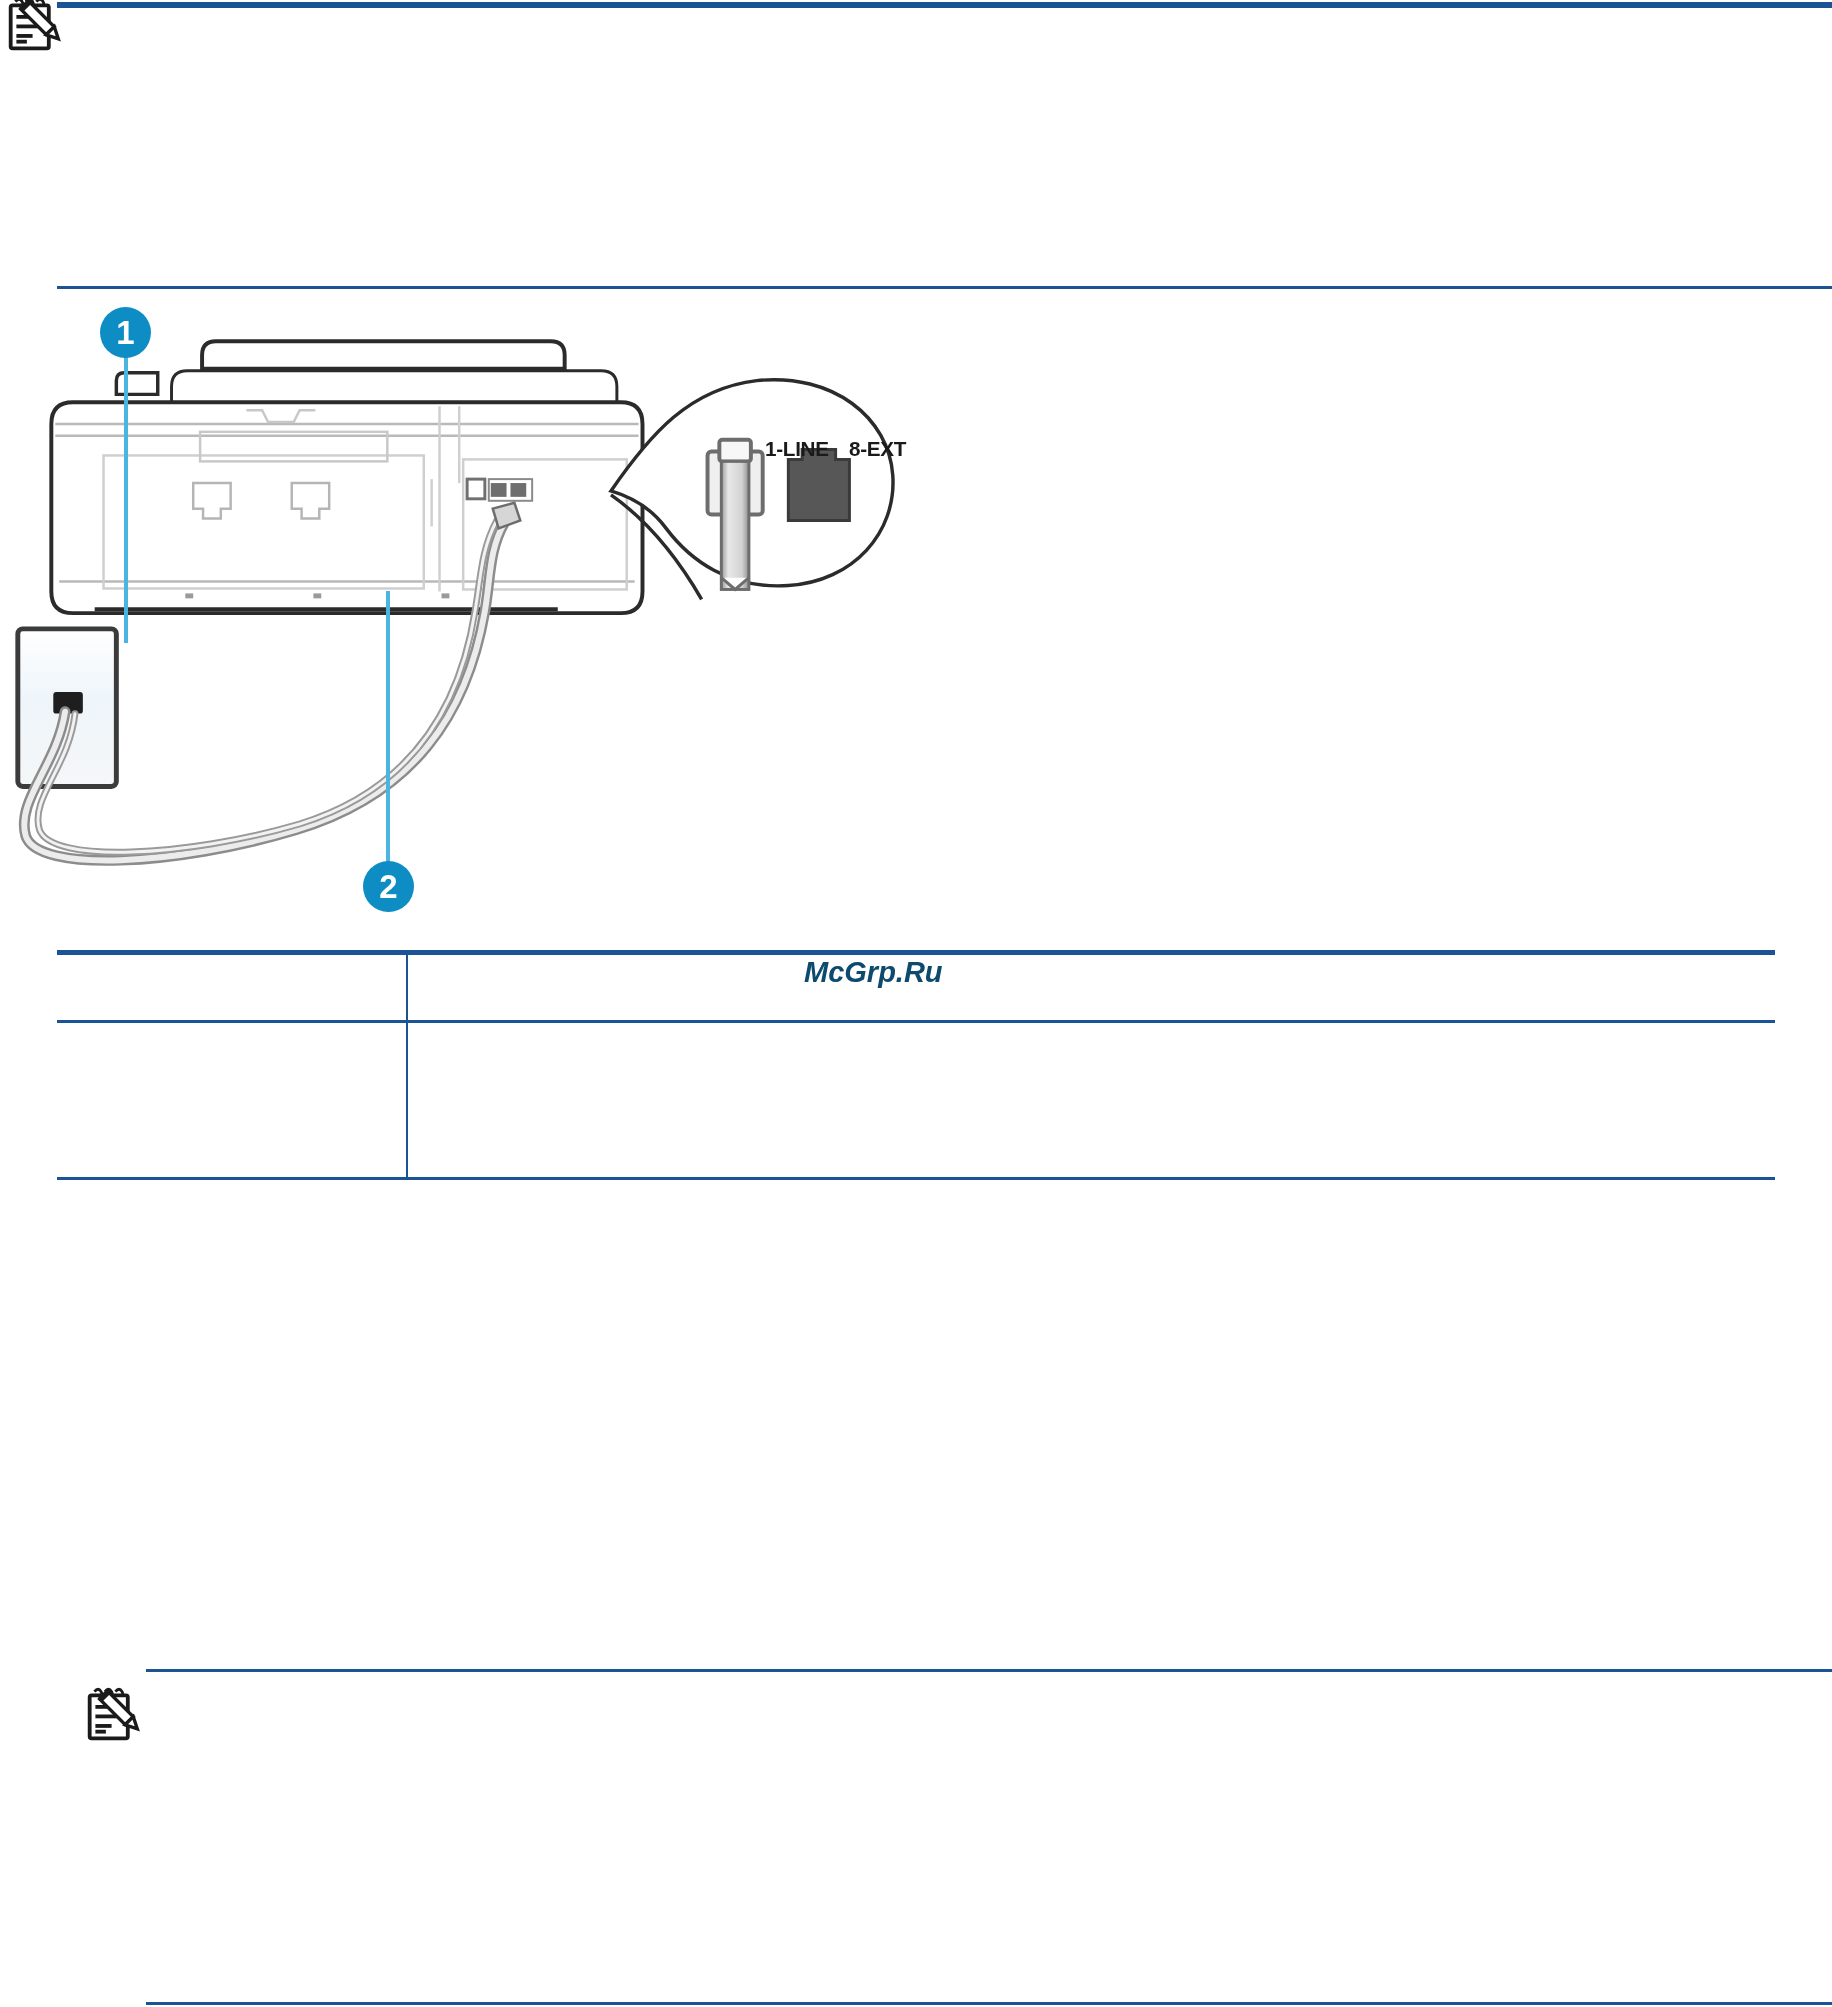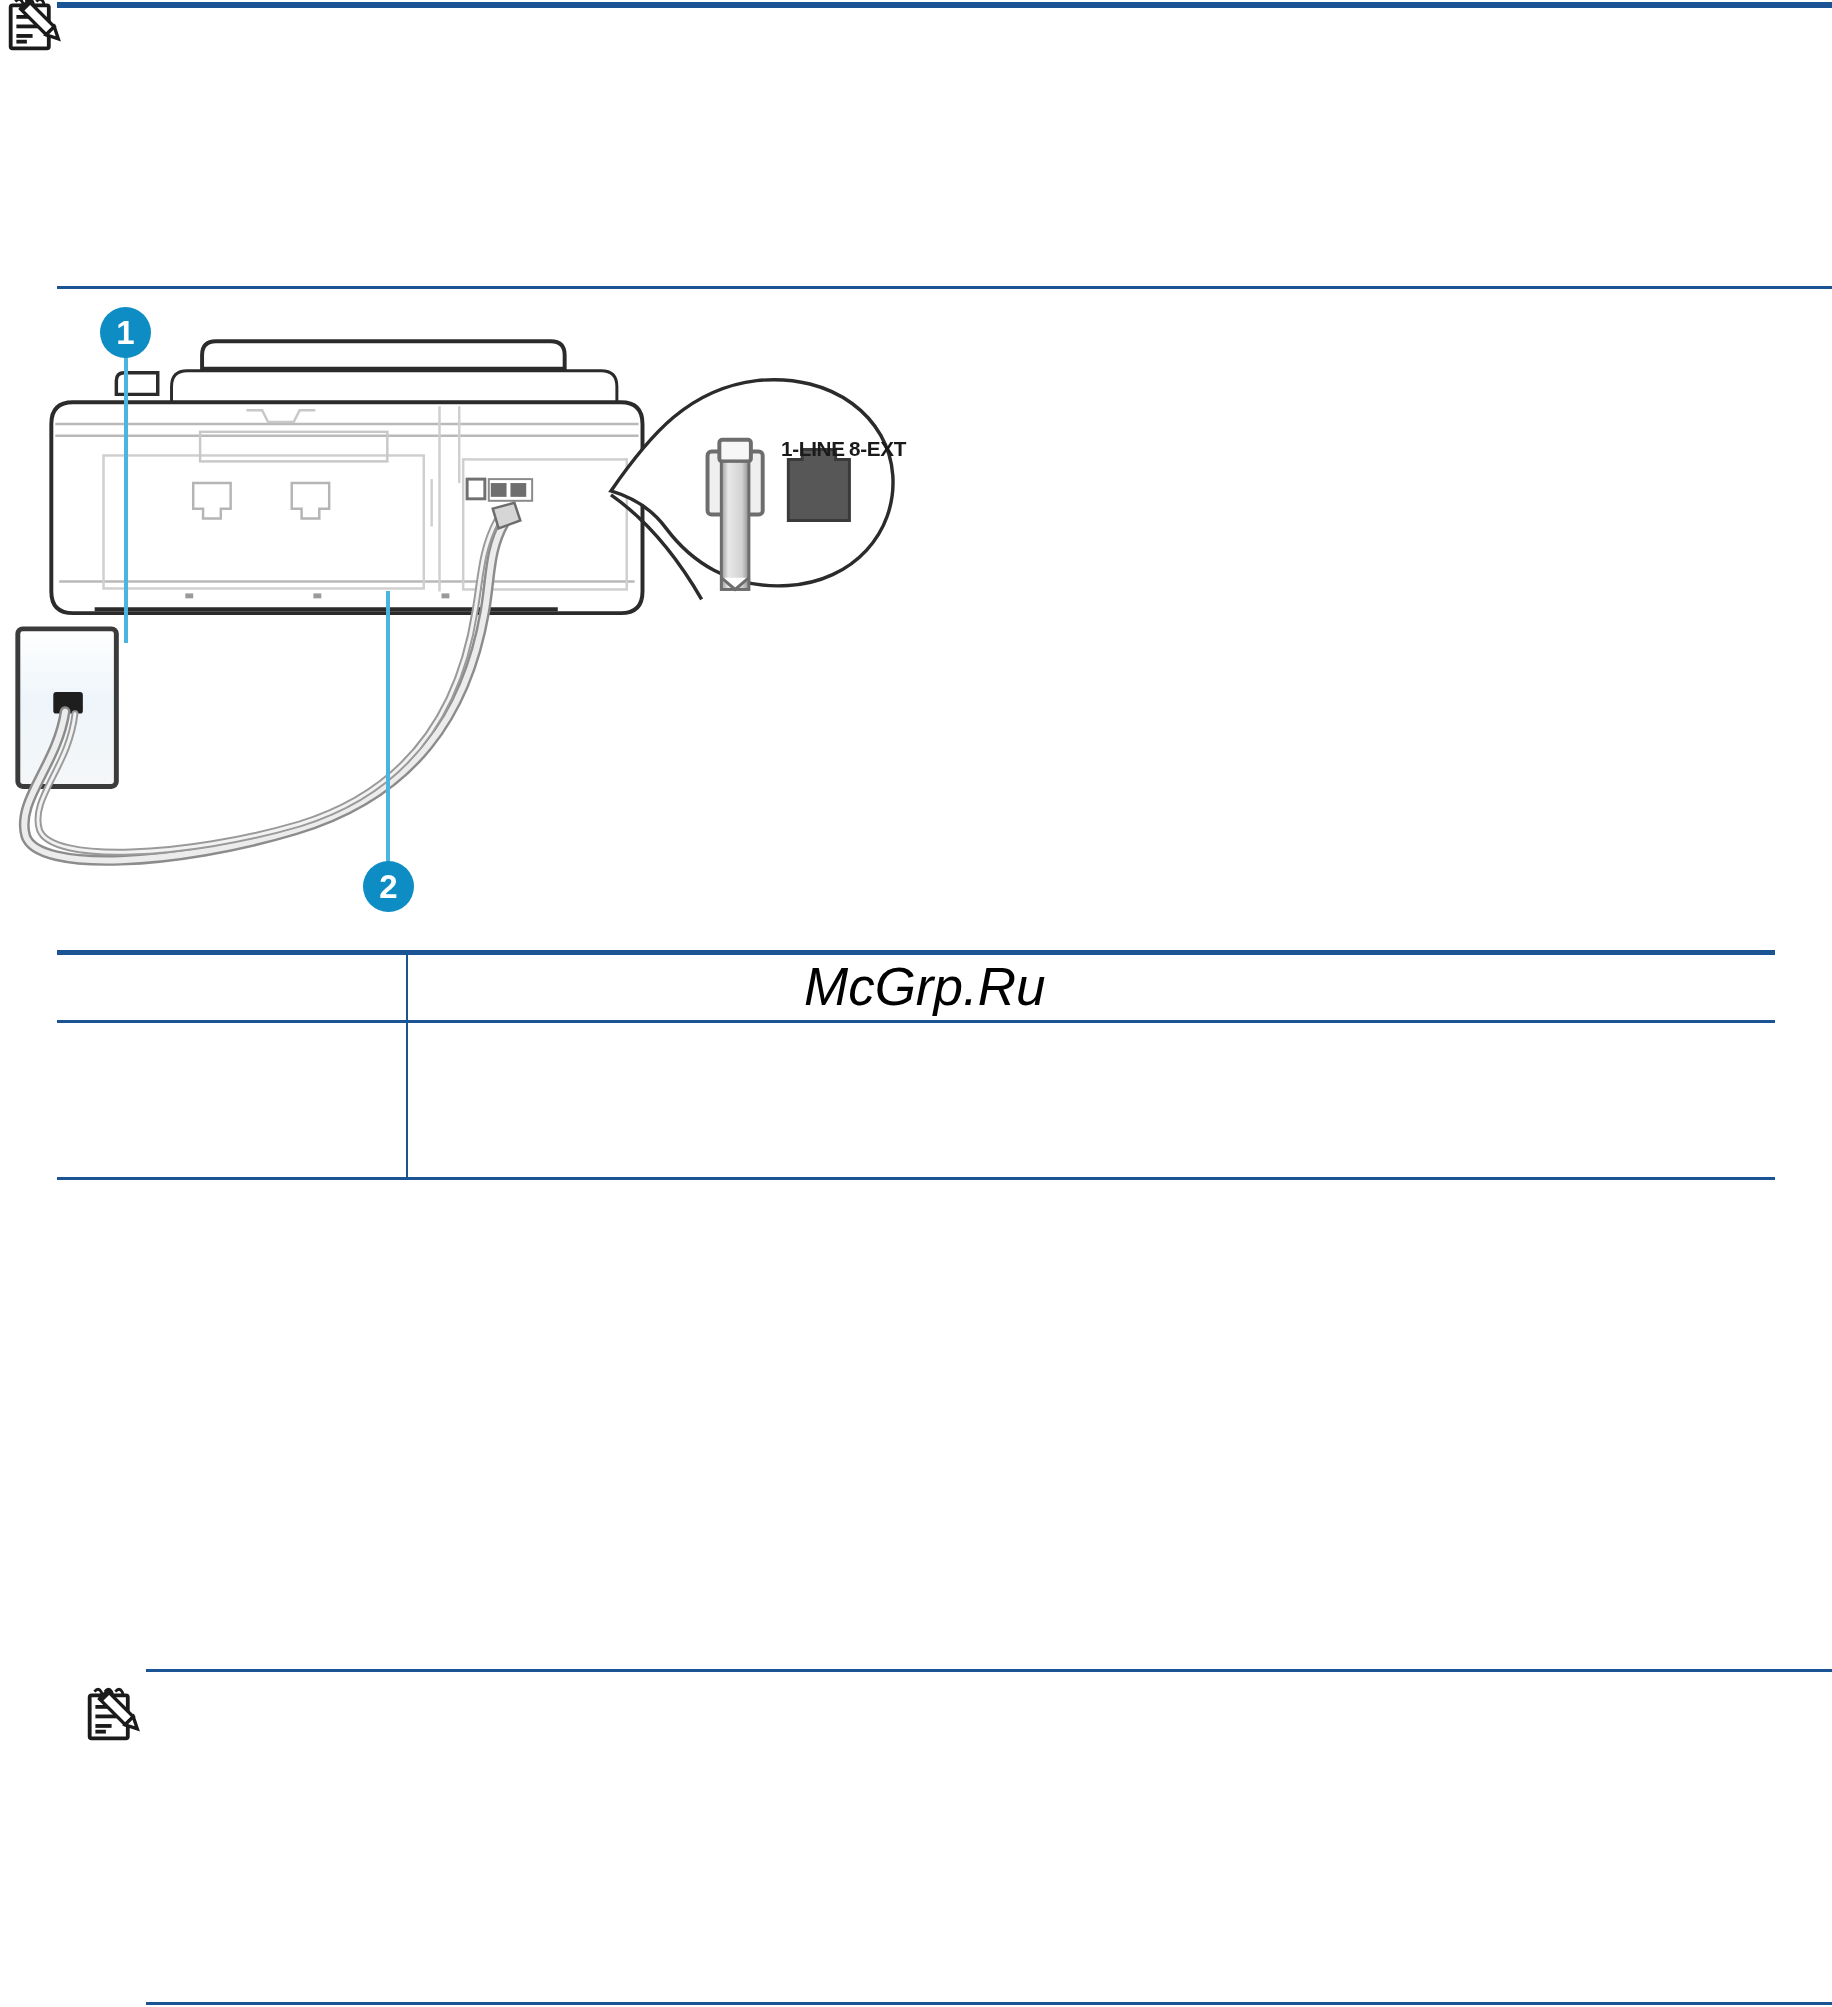--- a/index.html
+++ b/index.html
@@ -95,23 +95,23 @@
   #info-table tr.row-body td.col-a { border-bottom: 3px solid #1a5494; }
   #info-table tr.row-body td.col-b { border-bottom: 3px solid #1a5494; }
 
   
   #watermark {
     position: absolute;
     left: 804px;
     top: 956px;
     font-family: "Liberation Sans", sans-serif;
     font-style: italic;
-    font-weight: normal;
-    font-size: 53px;
-    color: #000000;
+    font-weight: bold;
+    font-size: 29px;
+    color: #0c4a6e;
     white-space: nowrap;
     letter-spacing: 0px;
   }
 </style>
 </head>
 <body>
 
 <div class="note-icon" style="left:3.9px; top:-5.9px; width:61px; height:61px;">
   <svg viewBox="0 0 64 64" xmlns="http://www.w3.org/2000/svg">
 
@@ -265,21 +265,21 @@
     </g>
   </svg>
 </div>
 
 <div class="callout-stem" style="left:124px; top:347px; height:296px;"></div>
 <div class="callout" style="left:100px; top:307px;">1</div>
 
 <div class="callout-stem" style="left:386px; top:591px; height:276px;"></div>
 <div class="callout" style="left:363px; top:861px;">2</div>
 
-<div class="port-label" style="left:765px; top:437px;margin-left:16px;">1-LINE</div>
+<div class="port-label" style="left:765px; top:437px;">1-LINE</div>
 <div class="port-label" style="left:849px; top:437px;">8-EXT</div>
 
 <table id="info-table">
   <tbody>
     <tr class="row-head">
       <td class="col-a"></td>
       <td class="col-b"></td>
     </tr>
     <tr class="row-body">
       <td class="col-a"></td>

